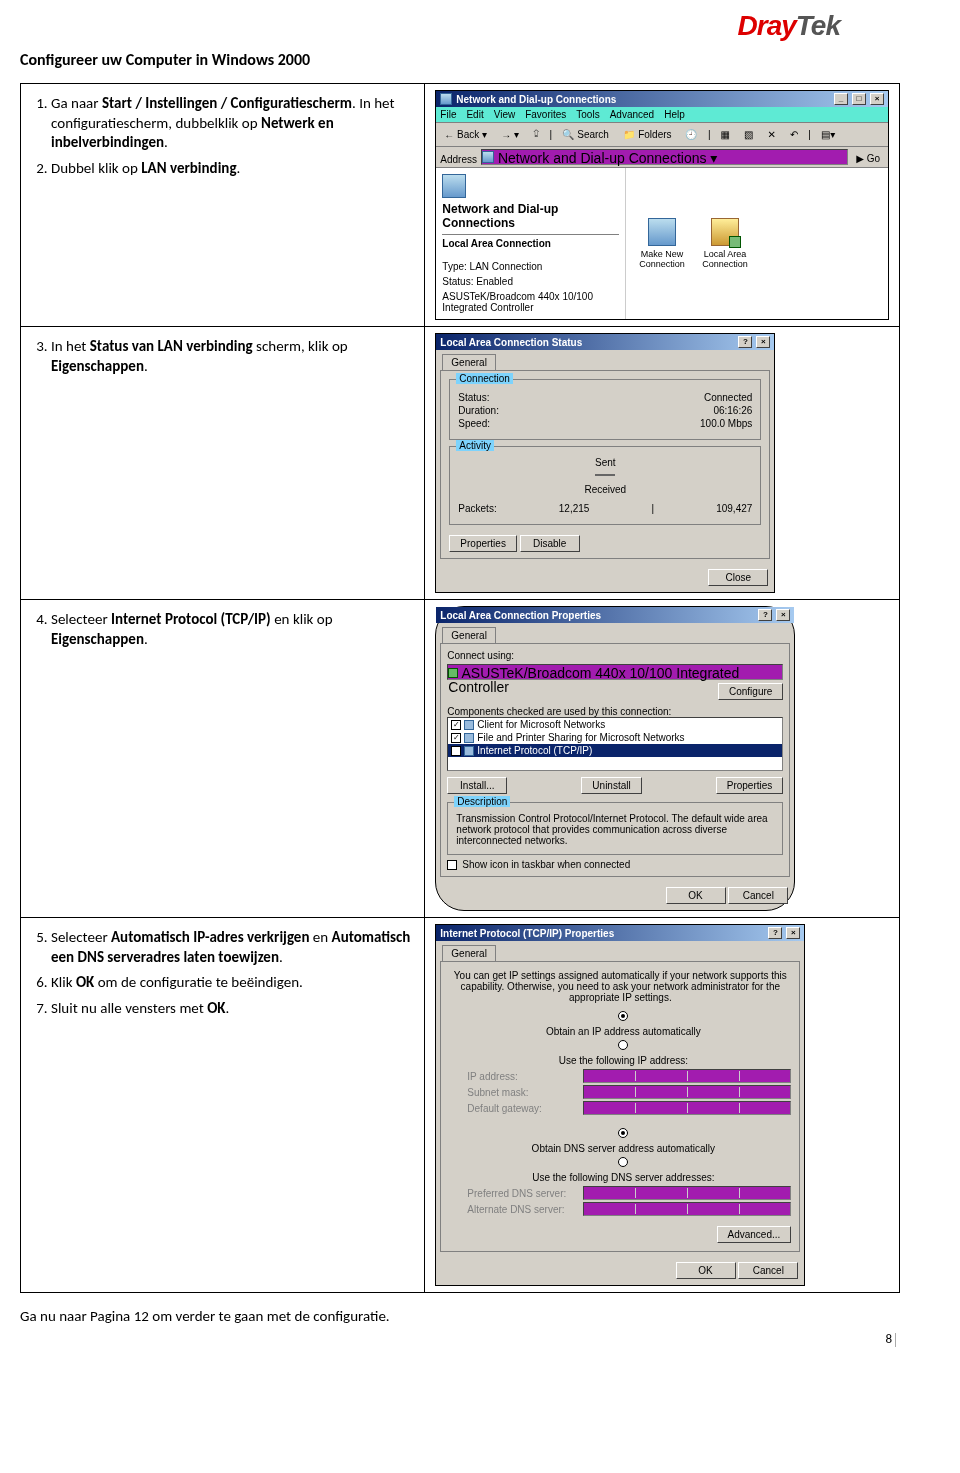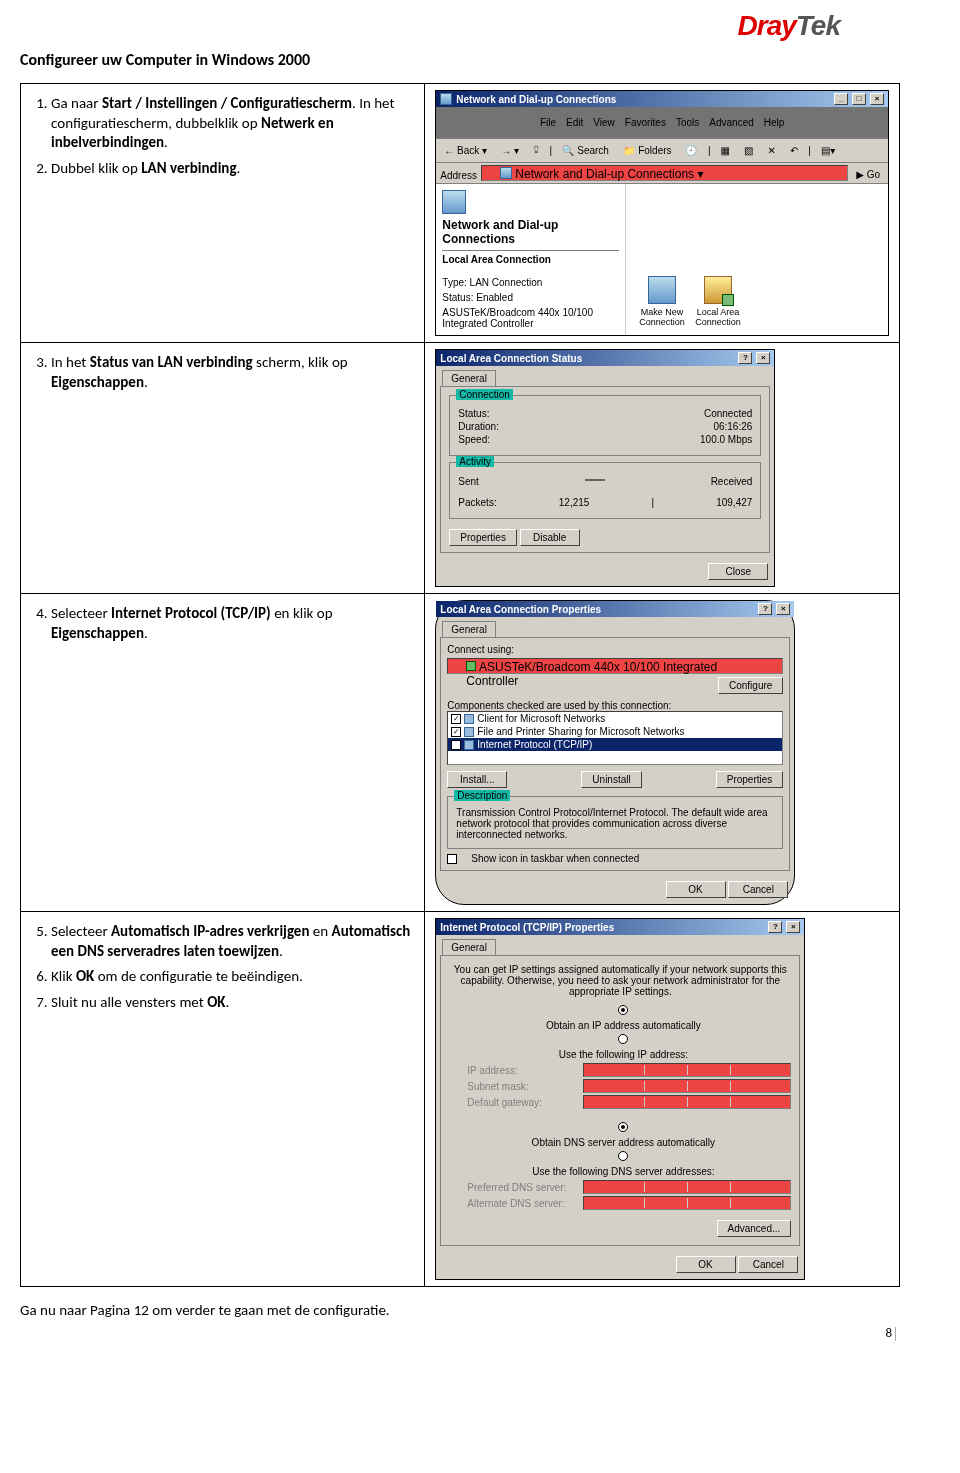--- a/index.html
+++ b/index.html
@@ -86,81 +86,81 @@
   }
   .group {
     border: 1px solid #808080;
     margin: 6px;
     padding: 10px 8px 8px 8px;
     position: relative;
   }
   .group > .legend {
     position: absolute;
     top: -7px; left: 6px;
-    background: #14b8a6;
+    background: #7dd3fc;
     padding: 0 3px;
     font-size: 10px;
   }
   .row { display: flex; justify-content: space-between; margin: 2px 0; font-size:10px; }
   .btn {
     display: inline-block;
     background: #d4d0c8;
     border: 1px solid #fff;
     border-right-color:#404040; border-bottom-color:#404040;
     padding: 2px 10px;
     font-size: 10px;
     text-align: center;
     min-width: 60px;
   }
   .txtbox {
-    background: #ef4444;
+    background: #a21caf;
     border: 1px solid #808080;
     border-top-color:#404040; border-left-color:#404040;
-    padding: 1px 18px;
-    font-size: 12px;
+    padding: 1px 0;
+    font-size: 14px;
     display: block;
     height: 16px;
     line-height: 14px;
   }
   .listbox {
     background: #fff;
     border: 1px solid #808080;
     border-top-color:#404040; border-left-color:#404040;
     font-size: 10px;
     height: 54px;
     overflow: hidden;
   }
   .listbox .li { padding: 1px 3px; display:flex; align-items:center; gap:3px; }
   .listbox .li.sel { background: #0a246a; color: #fff; }
   .chk { width:10px; height:10px; border:1px solid #000; background:#fff; display:inline-flex; align-items:center; justify-content:center; font-size:8px; line-height:8px;}
   .radio { width:10px; height:10px; border:1px solid #000; border-radius:50%; background:#fff; display:inline-flex; align-items:center; justify-content:center;}
   .radio.on::after { content:""; width:4px; height:4px; background:#000; border-radius:50%; }
   .disabled { color: #808080; }
   .sep { border-top: 1px solid #808080; margin: 3px 0; }
-  .menubar { background:#737373; padding:10px 4px; font-size:10px; display:flex; gap:10px; border-bottom:1px solid #808080;justify-content:center;}
+  .menubar { background:#5eead4; padding:2px 4px; font-size:10px; display:flex; gap:10px; border-bottom:1px solid #808080;}
   .toolbar { background:#d4d0c8; padding:2px 4px; font-size:10px; display:flex; gap:6px; align-items:center; border-bottom:1px solid #808080; flex-wrap:wrap;}
   .tbtn { padding:1px 4px; }
   .addrbar { display:flex; align-items:flex-end; gap:4px; padding:2px 4px; border-bottom:1px solid #808080; font-size:10px;}
   .addrbar .txtbox { flex:1; }
   .explorer-body { display:flex; background:#fff; min-height:140px; }
   .exp-left { width:42%; padding:6px; border-right:1px solid #ccc; font-size:10px;}
   .exp-left h4 { margin:4px 0; font-size:12px; font-weight:bold;}
-  .exp-right { flex:1; padding:8px; display:flex; gap:0; align-items:flex-end;}
+  .exp-right { flex:1; padding:8px; display:flex; gap:7px; align-items:center;}
   .deskicon { width:56px; text-align:center; font-size:9px; }
   .deskicon .ic { width:28px; height:28px; margin:0 auto 3px; }
   .ic-newconn { background: linear-gradient(#bde, #69c); border:1px solid #369; }
   .ic-lan { background: linear-gradient(#fe9, #c93); border:1px solid #963; position:relative;}
   .ic-lan::after{content:""; position:absolute; right:-3px; bottom:-3px; width:10px; height:10px; background:#7b7; border:1px solid #050;}
   .winicon { width:12px; height:12px; background: linear-gradient(#bde,#69c); border:1px solid #369; display:inline-block; vertical-align:middle;}
   .nic { width:10px; height:10px; background:#6b6; border:1px solid #050; display:inline-block;}
   .svcicon { width:10px; height:10px; background:#9bd; border:1px solid #369; display:inline-block;}
   .pcarrow { width:20px; height:16px; display:inline-block; position:relative; }
   .pcarrow::before{content:""; position:absolute; left:0; top:6px; width:100%; height:2px; background:#666;}
   .btnrow { text-align:right; padding:6px; }
-  .activity-row { display:flex; justify-content:space-between; align-items:center; }
+  .activity-row { display:flex; justify-content:flex-start; align-items:center;flex-direction:column; }
   .ipfield { display:flex; align-items:center; margin:2px 0 2px 18px; gap:6px;}
   .ipfield label{ width:110px; font-size:10px;}
   .ipfield .txtbox{ flex:1; height:14px; display:flex; }
   .ipfield .txtbox span{ flex:1; text-align:center; border-right:1px solid #ccc; height:100%; line-height:12px;}
   .ipfield .txtbox span:last-child{border:none;}
   .radio-row{display:flex; align-items:center; gap:5px; margin:3px 0 3px 6px; font-size:10px;flex-direction:column;}
 </style>
 </head>
 <body>
 
@@ -350,21 +350,21 @@
       </div>
       <div style="display:flex; justify-content:space-between; margin-top:6px;">
         <span class="btn">Install...</span>
         <span class="btn">Uninstall</span>
         <span class="btn">Properties</span>
       </div>
       <div class="group" style="margin:8px 0 4px 0;">
         <div class="legend">Description</div>
         <div>Transmission Control Protocol/Internet Protocol. The default wide area network protocol that provides communication across diverse interconnected networks.</div>
       </div>
-      <div style="display:flex; align-items:center; gap:14px; margin:0 0;">
+      <div style="display:flex; align-items:center; gap:5px; margin:0 0;">
         <span class="chk"></span>
         <span>Show icon in taskbar when connected</span>
       </div>
     </div>
     <div class="btnrow">
       <span class="btn">OK</span>
       <span class="btn">Cancel</span>
     </div>
   </div>
 </td>

